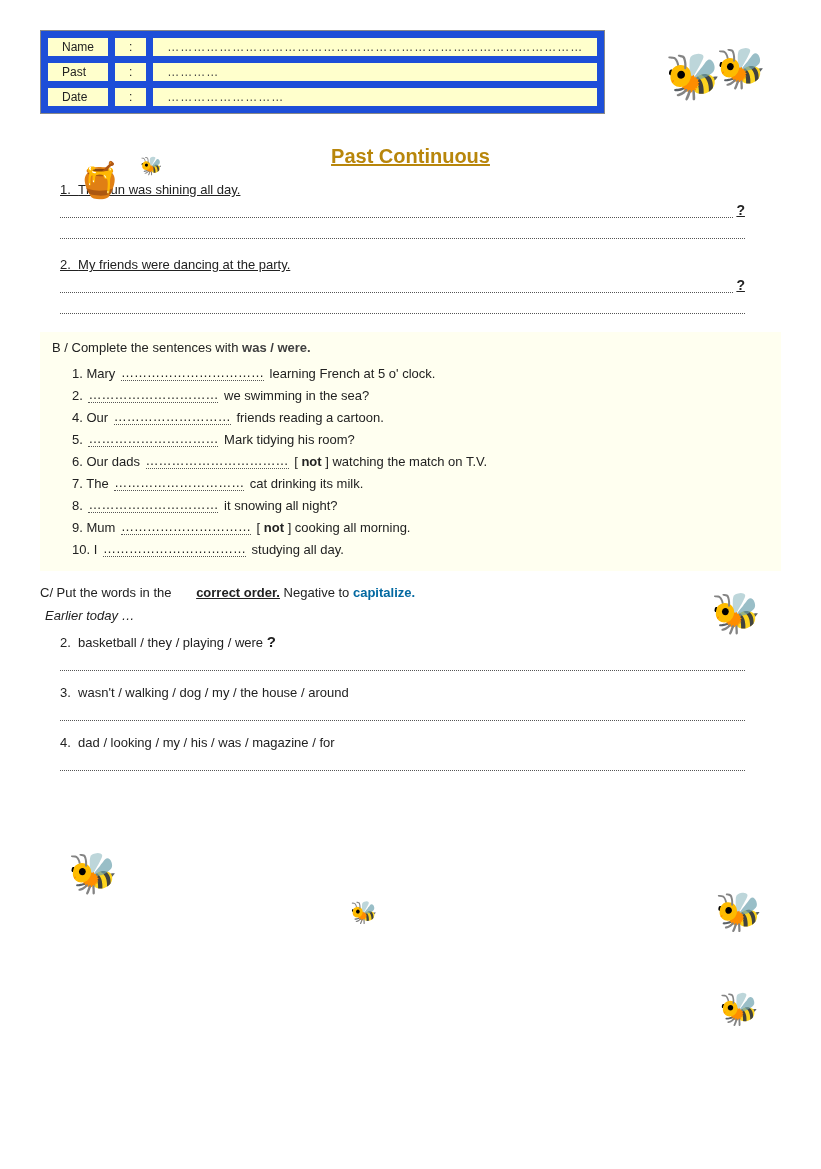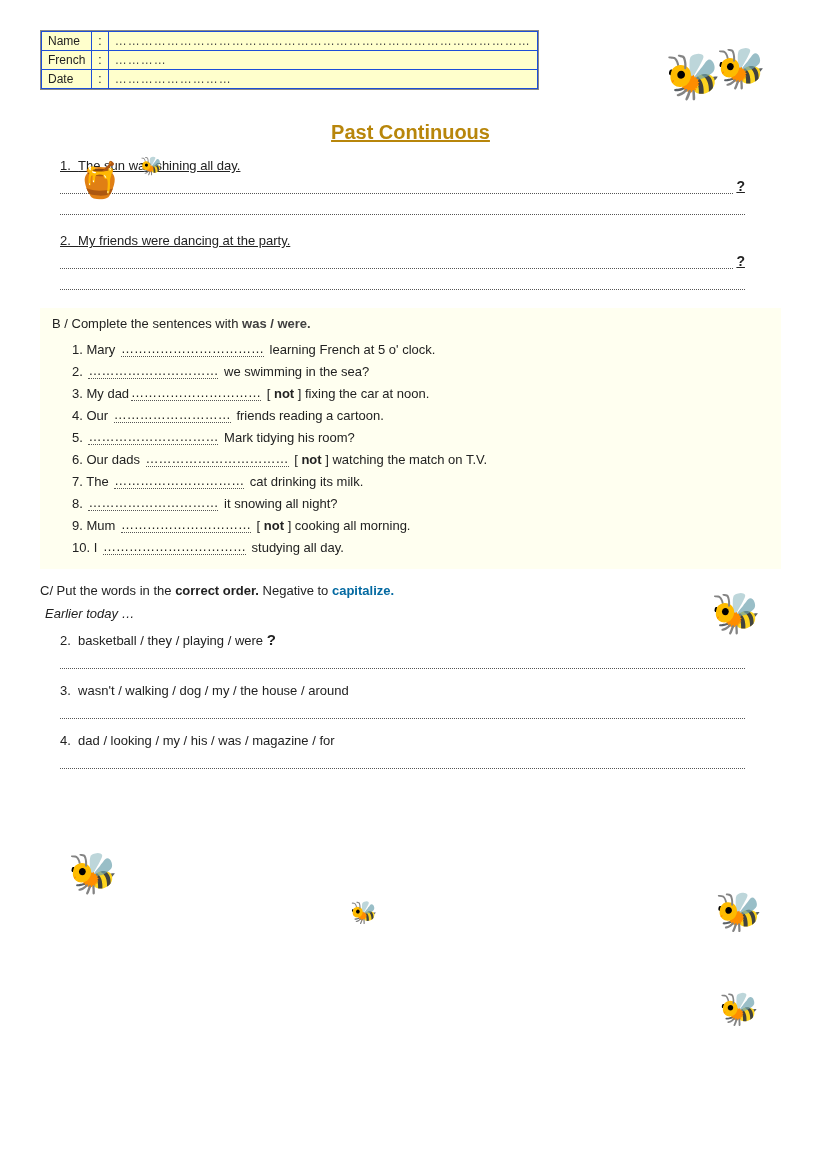--- a/index.html
+++ b/index.html
@@ -19,22 +19,22 @@
     .info-table {
       border: 1.5px solid #888;
       display: inline-block;
       margin-bottom: 10px;
       background: #ffffcc;
     }
     .info-table table {
       border-collapse: collapse;
     }
     .info-table td {
-      border: 1px solid #1d4ed8;
-      padding: 2px 6px;
+      border: 7px solid #1d4ed8;
+      padding: 2px 14px;
       font-size: 12px;
       background: #ffffcc;
     }
     .info-table td.label {
       font-weight: normal;
       min-width: 45px;
     }
     .info-table td.colon {
       min-width: 10px;
       text-align: center;
@@ -209,20 +209,22 @@
     .highlight-was {
       font-weight: bold;
       color: #404040;
     }
     .highlight-capitalize {
       font-weight: bold;
       color: #0369a1;
     }
     .highlight-correct {
       font-weight: bold;
+      text-decoration: underline;
+      margin-left: 21px;
     }
     .bold-underline {
       font-weight: bold;
       text-decoration: underline;
     }
 
     .q-line-wrapper {
       display: flex;
       align-items: flex-end;
       width: 95%;
@@ -275,21 +277,21 @@
   
   <div class="info-table">
     <table>
       <tbody>
           <tr>
         <td class="label">Name</td>
         <td class="colon">:</td>
         <td class="value">……………………………………………………………………………………</td>
       </tr>
       <tr>
-        <td class="label">French</td>
+        <td class="label">Past</td>
         <td class="colon">:</td>
         <td class="value">…………</td>
       </tr>
       <tr>
         <td class="label">Date</td>
         <td class="colon">:</td>
         <td class="value">………………………</td>
       </tr>
     </tbody>
       </table>
@@ -331,23 +333,20 @@
       <span>B / Complete the sentences with </span><span class="highlight-was">was / were.</span>
     </div>
 
     <div class="fill-item">
       1. <span>Mary </span><span class="fill-blank">……………………………</span><span> learning French at 5 o' clock.</span>
     </div>
     <div class="fill-item">
       2. <span class="fill-blank">…………………………</span><span> we swimming in the sea?</span>
     </div>
     <div class="fill-item">
-      3. <span>My dad</span><span class="fill-blank">…………………………</span><span> [ <span class="bold">not</span> ] fixing the car at noon.</span>
-    </div>
-    <div class="fill-item">
       4. <span>Our </span><span class="fill-blank">………………………</span><span> friends reading a cartoon.</span>
     </div>
     <div class="fill-item">
       5. <span class="fill-blank">…………………………</span><span> Mark tidying his room?</span>
     </div>
     <div class="fill-item">
       6. <span>Our dads </span><span class="fill-blank">……………………………</span><span> [ <span class="bold">not</span> ] watching the match on T.V.</span>
     </div>
     <div class="fill-item">
       7. <span>The </span><span class="fill-blank">…………………………</span><span> cat drinking its milk.</span>

